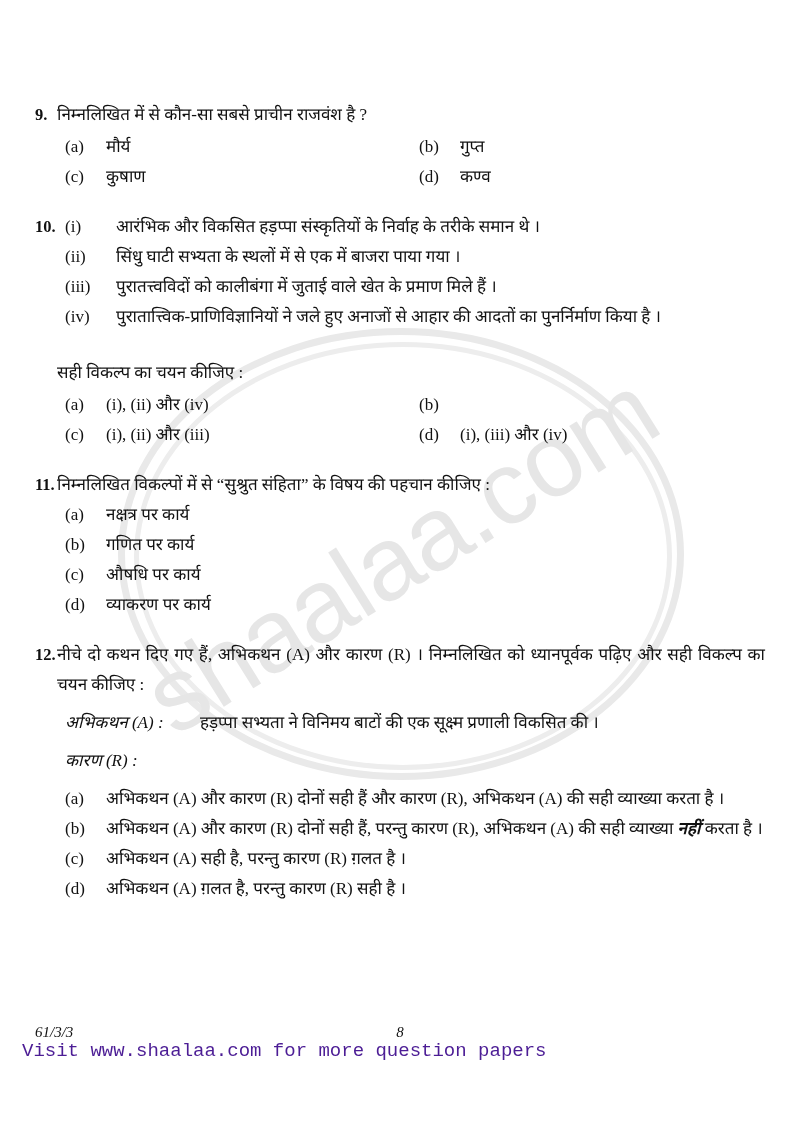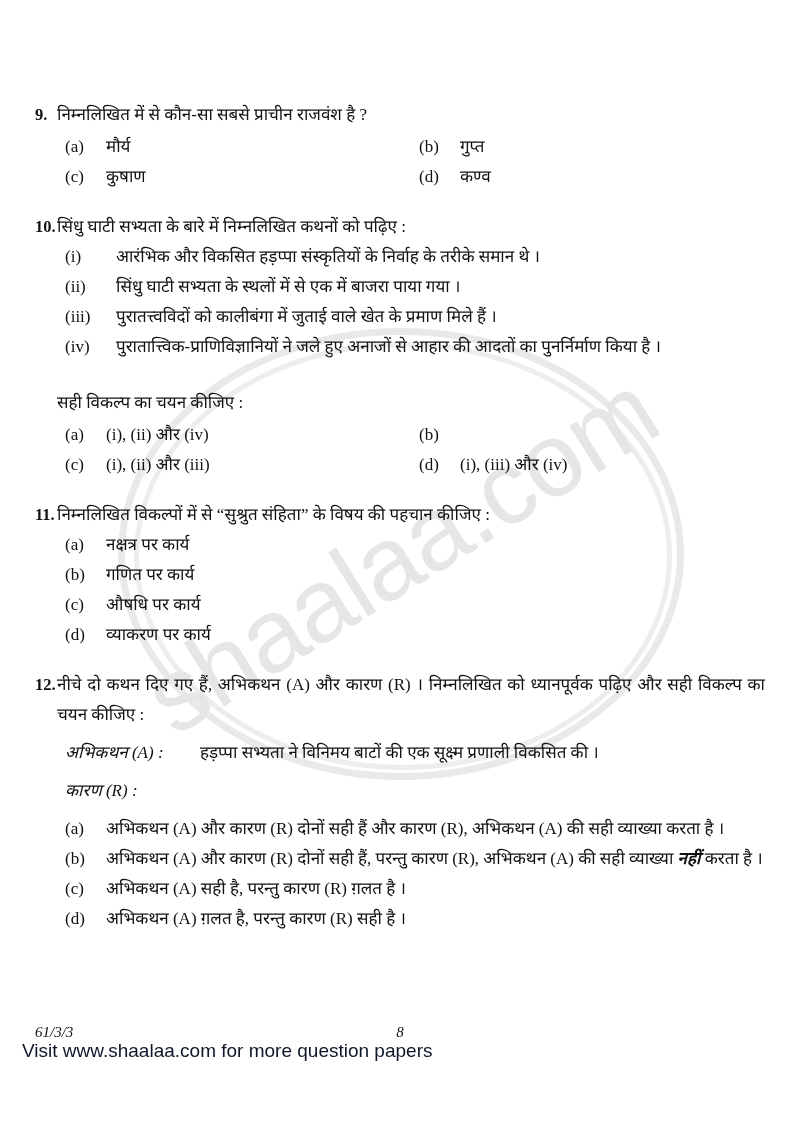--- a/index.html
+++ b/index.html
@@ -198,23 +198,23 @@
     position: absolute;
     left: 0;
     right: 0;
     text-align: center;
   }
 
   .banner {
     position: absolute;
     left: 22px;
     top: 1040px;
-    font-family: Liberation Sans, sans-serif;
+    font-family: Liberation Mono, monospace;
     font-size: 19px;
-    color: #0f172a;
+    color: #4c1d95;
     z-index: 2;
   }
 </style>
 </head>
 <body>
 
 <div class="page">
 
   <div class="watermark">
     <div class="wm-ring"></div>
@@ -252,21 +252,20 @@
         </div>
       </div>
     </div>
 
     <div class="gap-q"></div>
 
     <div class="q">
       <div class="q-row">
         <div class="q-num">10.</div>
         <div class="q-body">
-          <div class="q-stem nojust">सिंधु घाटी सभ्यता के बारे में निम्नलिखित कथनों को पढ़िए :</div>
 
           <div class="list-row">
             <span class="lbl">(i)</span>
             <span class="txt nojust">आरंभिक और विकसित हड़प्पा संस्कृतियों के निर्वाह के तरीके समान थे ।</span>
           </div>
           <div class="list-row">
             <span class="lbl">(ii)</span>
             <span class="txt nojust">सिंधु घाटी सभ्यता के स्थलों में से एक में बाजरा पाया गया ।</span>
           </div>
           <div class="list-row">

